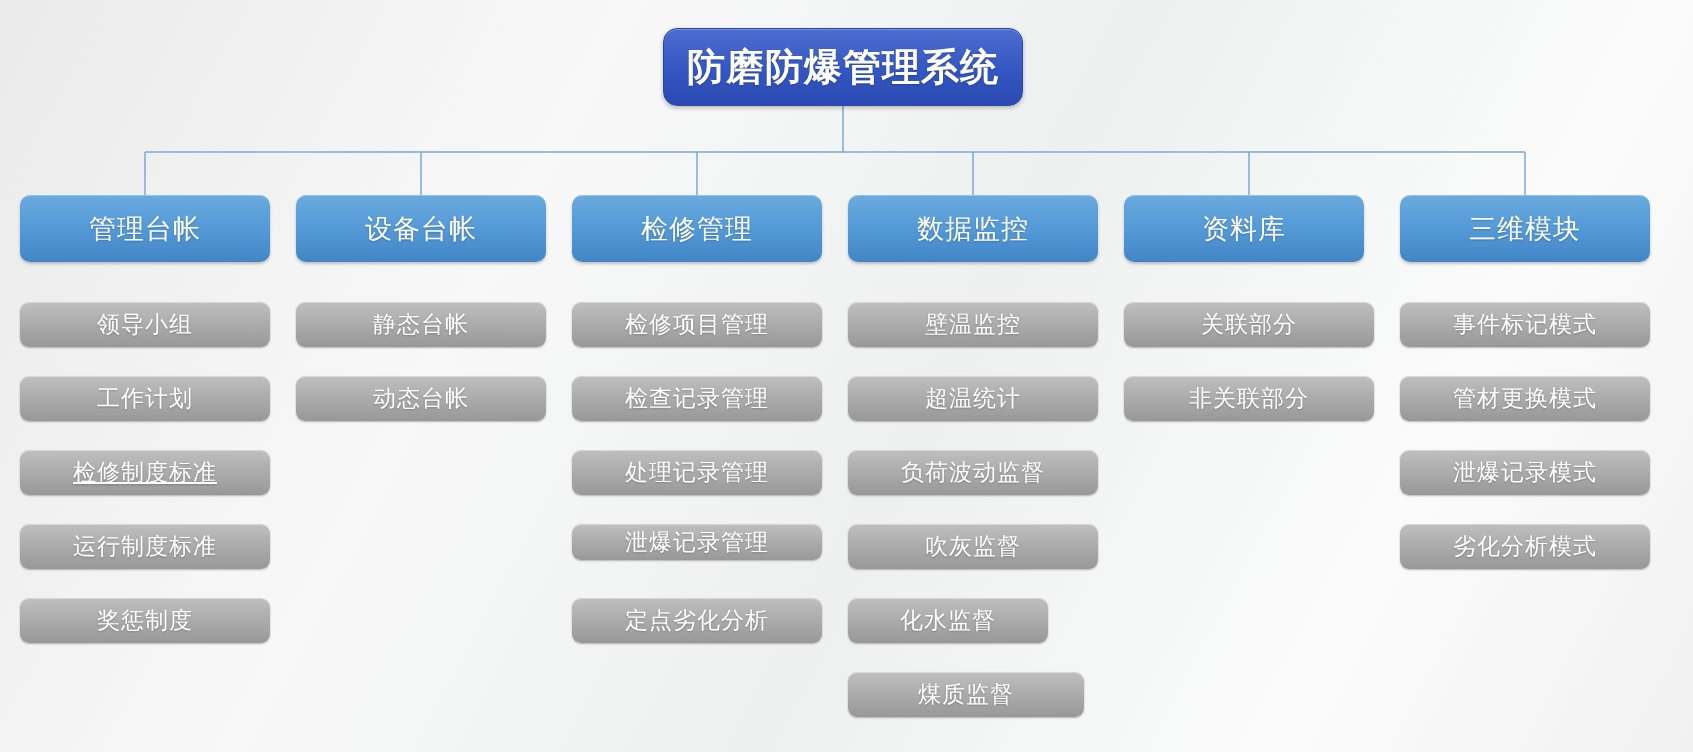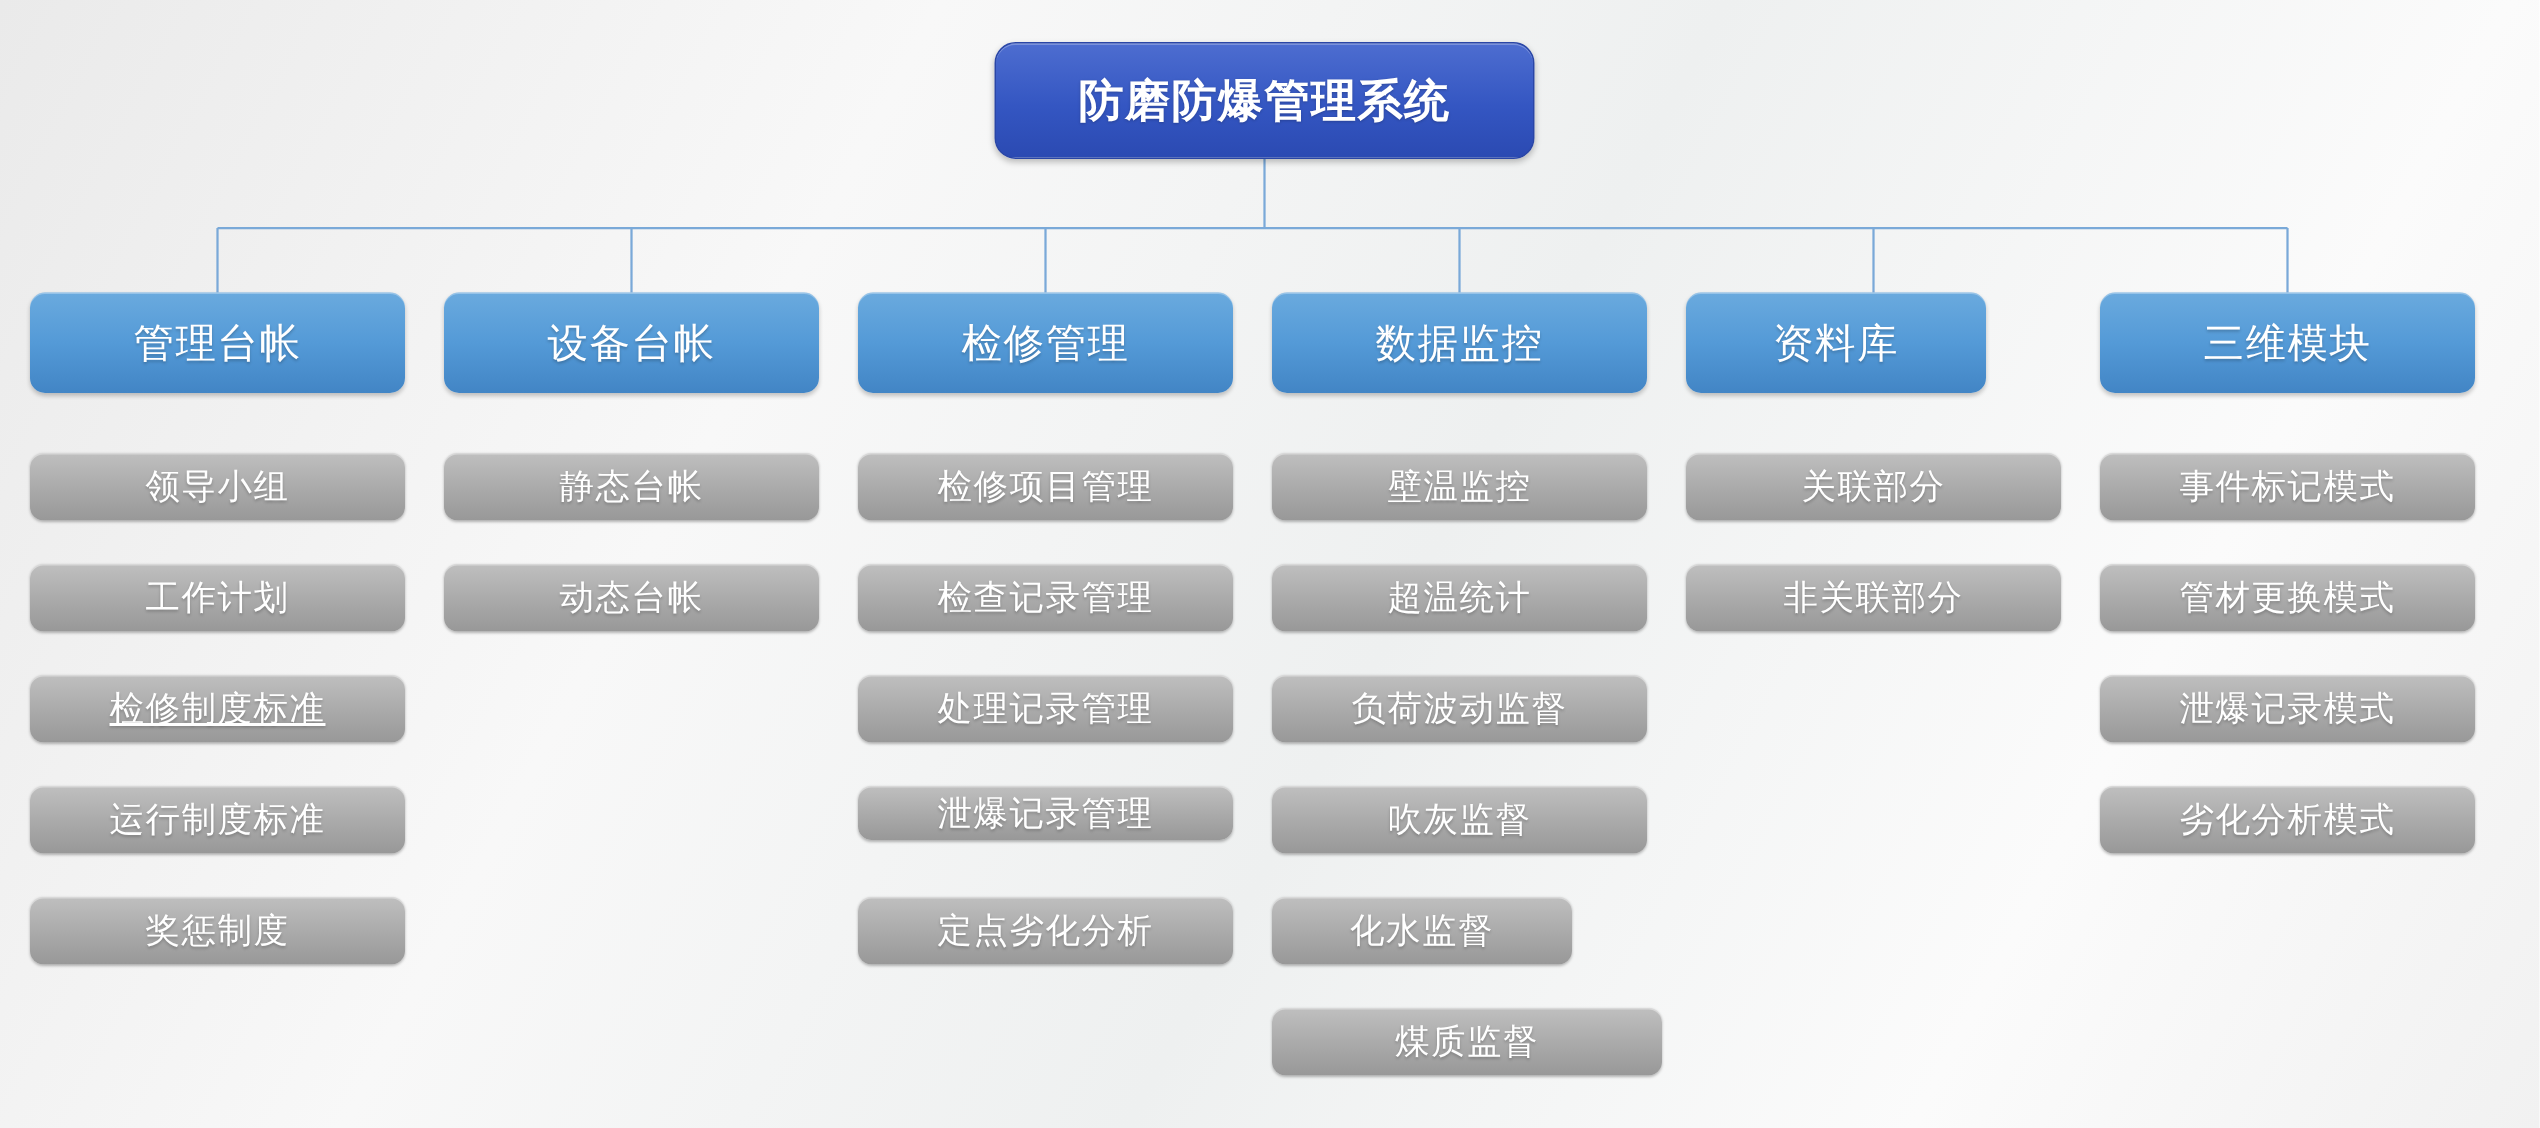--- a/index.html
+++ b/index.html
@@ -36,21 +36,21 @@
     text-shadow: 0 1px 2px rgba(0,0,0,0.22);
   }
   .node .label {
     display: block;
     white-space: nowrap;
   }
   .root {
     background: linear-gradient(180deg, #4d6dd0 0%, #3456c2 55%, #2b4ab2 100%);
     border: 1px solid #2a46a6;
     border-radius: 14px;
-    font-size: 30px;
+    font-size: 38px;
     font-weight: 600;
     letter-spacing: 1px;
     box-shadow: 0 2px 4px rgba(0,0,0,0.25), inset 0 1px 0 rgba(255,255,255,0.25);
   }
   .branch {
     background: linear-gradient(180deg, #6aaade 0%, #549ad7 50%, #4285c5 100%);
     border-radius: 10px;
     font-size: 27px;
     font-weight: 400;
     letter-spacing: 1px;
@@ -139,24 +139,24 @@
   </div>
       <div class="node child" style="left: 848px; top: 450px; width: 250px; height: 45px;">
     <span class="label">负荷波动监督</span>
   </div>
       <div class="node child" style="left: 848px; top: 524px; width: 250px; height: 45px;">
     <span class="label">吹灰监督</span>
   </div>
       <div class="node child" style="left: 848px; top: 598px; width: 200px; height: 45px;">
     <span class="label">化水监督</span>
   </div>
-      <div class="node child" style="left: 848px; top: 672px; width: 260px; height: 45px;">
+      <div class="node child" style="left: 848px; top: 672px; width: 236px; height: 45px;">
     <span class="label">煤质监督</span>
   </div>
-      <div class="node branch" style="left: 1124px; top: 195px; width: 200px; height: 67px;">
+      <div class="node branch" style="left: 1124px; top: 195px; width: 240px; height: 67px;">
     <span class="label">资料库</span>
   </div>
       <div class="node child" style="left: 1124px; top: 302px; width: 250px; height: 45px;">
     <span class="label">关联部分</span>
   </div>
       <div class="node child" style="left: 1124px; top: 376px; width: 250px; height: 45px;">
     <span class="label">非关联部分</span>
   </div>
       <div class="node branch" style="left: 1400px; top: 195px; width: 250px; height: 67px;">
     <span class="label">三维模块</span>

